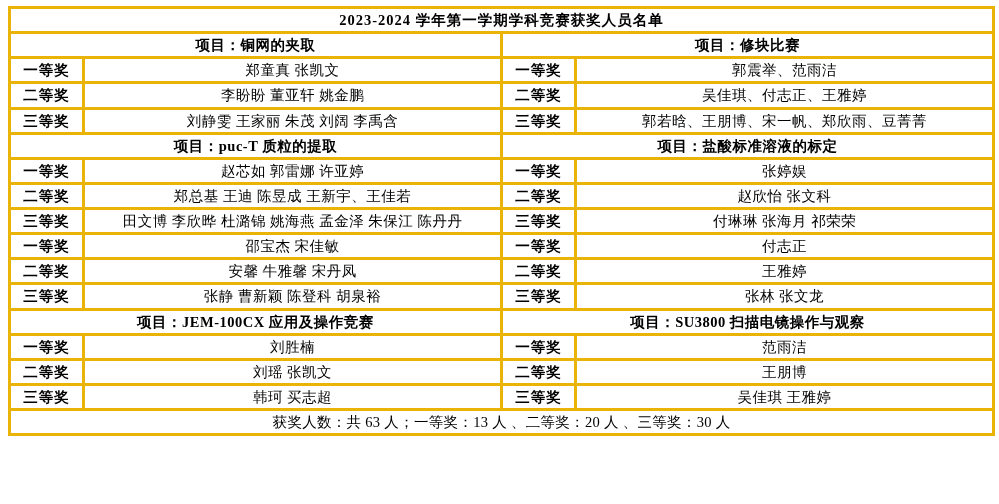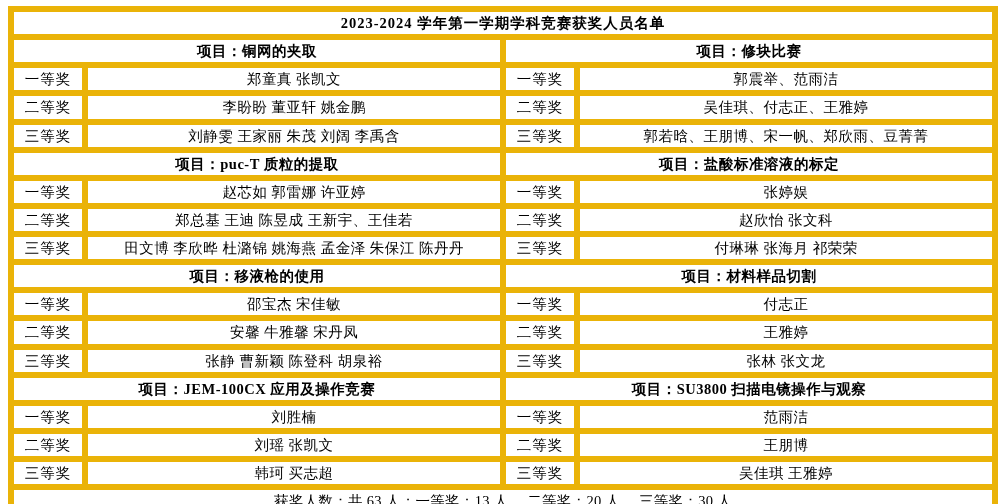--- a/index.html
+++ b/index.html
@@ -19,21 +19,21 @@
     height: 504px;
     box-sizing: border-box;
     padding: 6px 8px 4px 8px;
   }
   table.award-table {
     width: 983px;
     border-collapse: collapse;
     table-layout: fixed;
   }
   table.award-table td {
-    border: 6px solid #eab308;
+    border: 3px solid #eab308;
     text-align: center;
     vertical-align: middle;
     padding: 2px 3px;
     font-size: 14.5px;
     line-height: 1.25;
   }
   .title-cell {
     font-size: 20px;
     font-weight: bold;
     letter-spacing: 1px;
@@ -42,20 +42,21 @@
   .project-cell {
     font-weight: bold;
     font-size: 15px;
     letter-spacing: 0.5px;
     padding: 4px 3px;
   }
   .level-cell {
     width: 74px;
     font-size: 14.5px;
     letter-spacing: 1px;
+    font-weight: bold;
   }
   .names-cell {
     font-size: 14.5px;
     letter-spacing: 0.5px;
     margin-left: 45px;
   }
   .summary-cell {
     text-align: left;
     padding: 4px 6px 5px 6px;
     font-size: 14.5px;
@@ -121,24 +122,20 @@
         <td class="names-cell">赵欣怡  张文科</td>
       </tr>
       <tr>
         <td class="level-cell">三等奖</td>
         <td class="names-cell">田文博  李欣晔  杜潞锦  姚海燕  孟金泽  朱保江  陈丹丹</td>
         <td class="level-cell">三等奖</td>
         <td class="names-cell">付琳琳  张海月  祁荣荣</td>
       </tr>
 
       <tr>
-        <td class="project-cell" colspan="2">项目：移液枪的使用</td>
-        <td class="project-cell" colspan="2">项目：材料样品切割</td>
-      </tr>
-      <tr>
         <td class="level-cell">一等奖</td>
         <td class="names-cell">邵宝杰  宋佳敏</td>
         <td class="level-cell">一等奖</td>
         <td class="names-cell">付志正</td>
       </tr>
       <tr>
         <td class="level-cell">二等奖</td>
         <td class="names-cell">安馨  牛雅馨  宋丹凤</td>
         <td class="level-cell">二等奖</td>
         <td class="names-cell">王雅婷</td>

